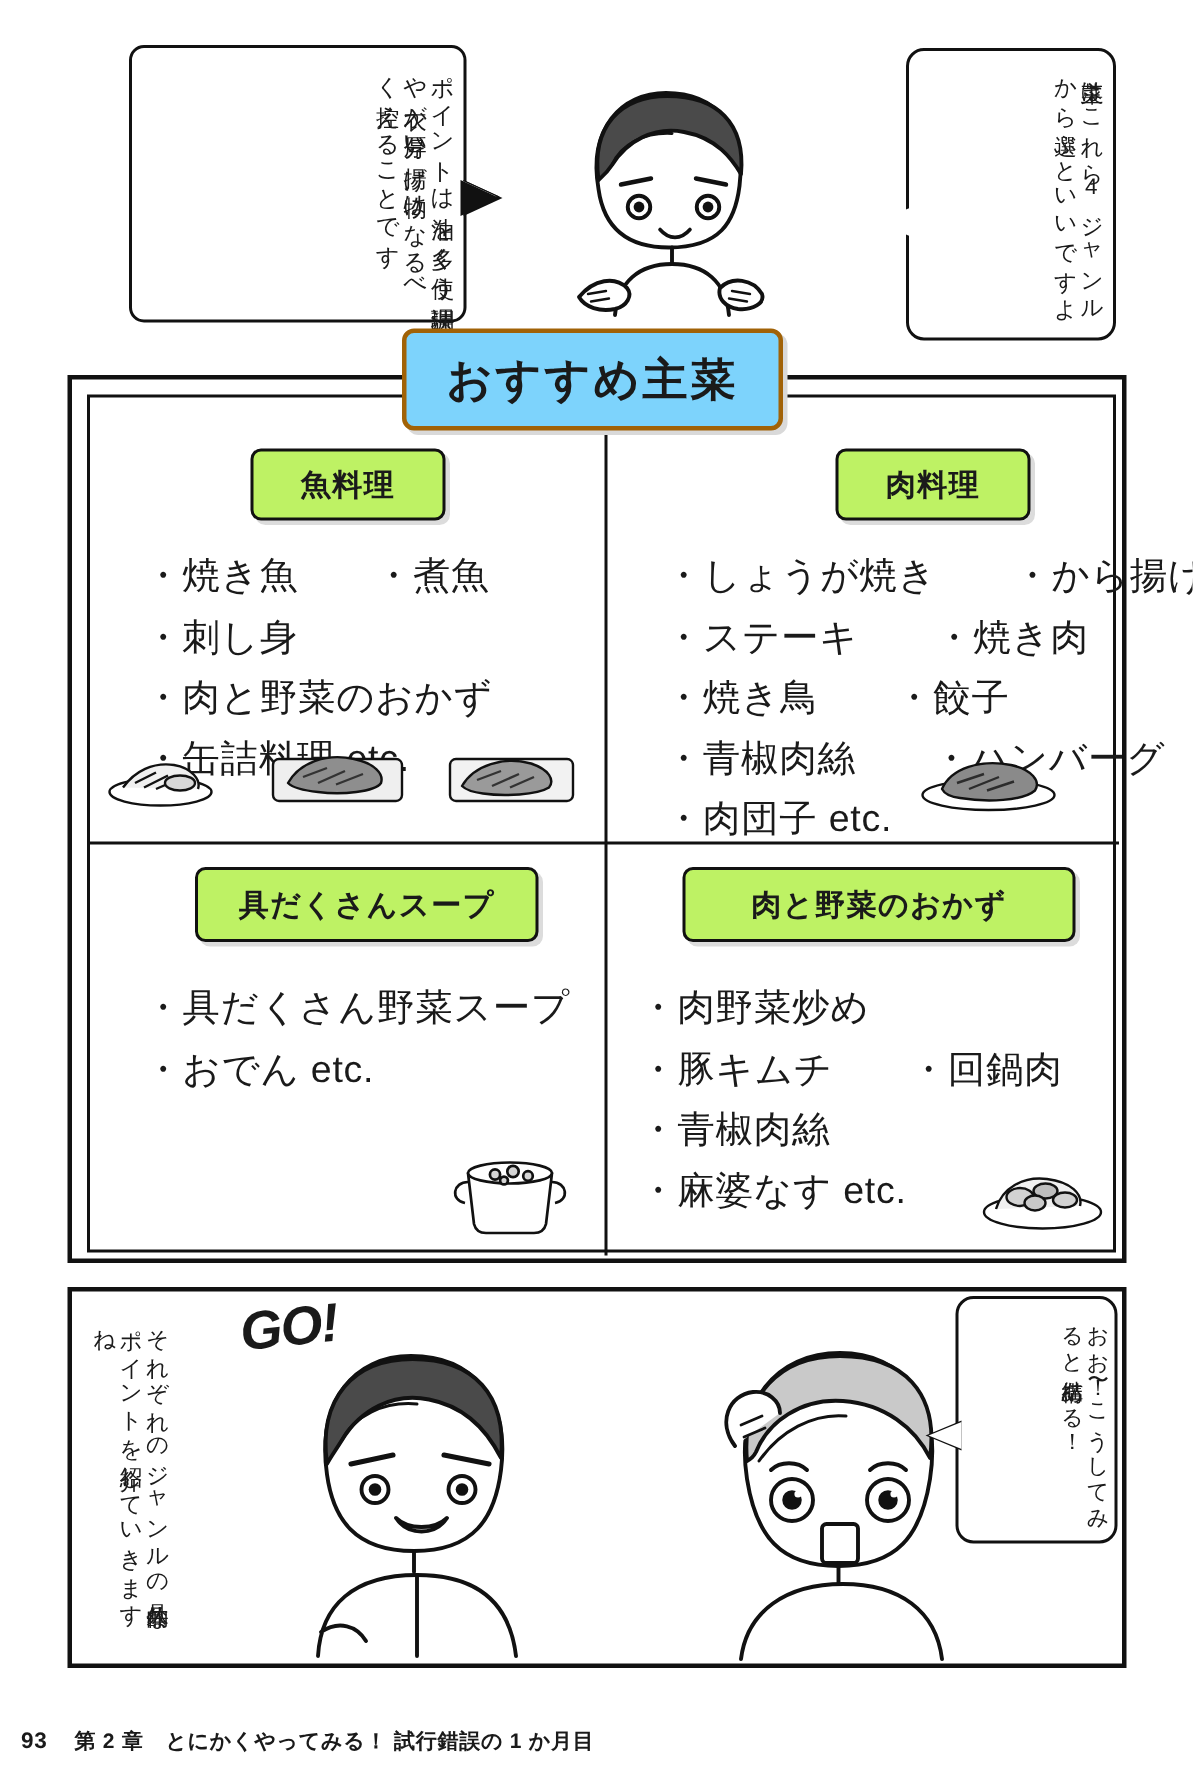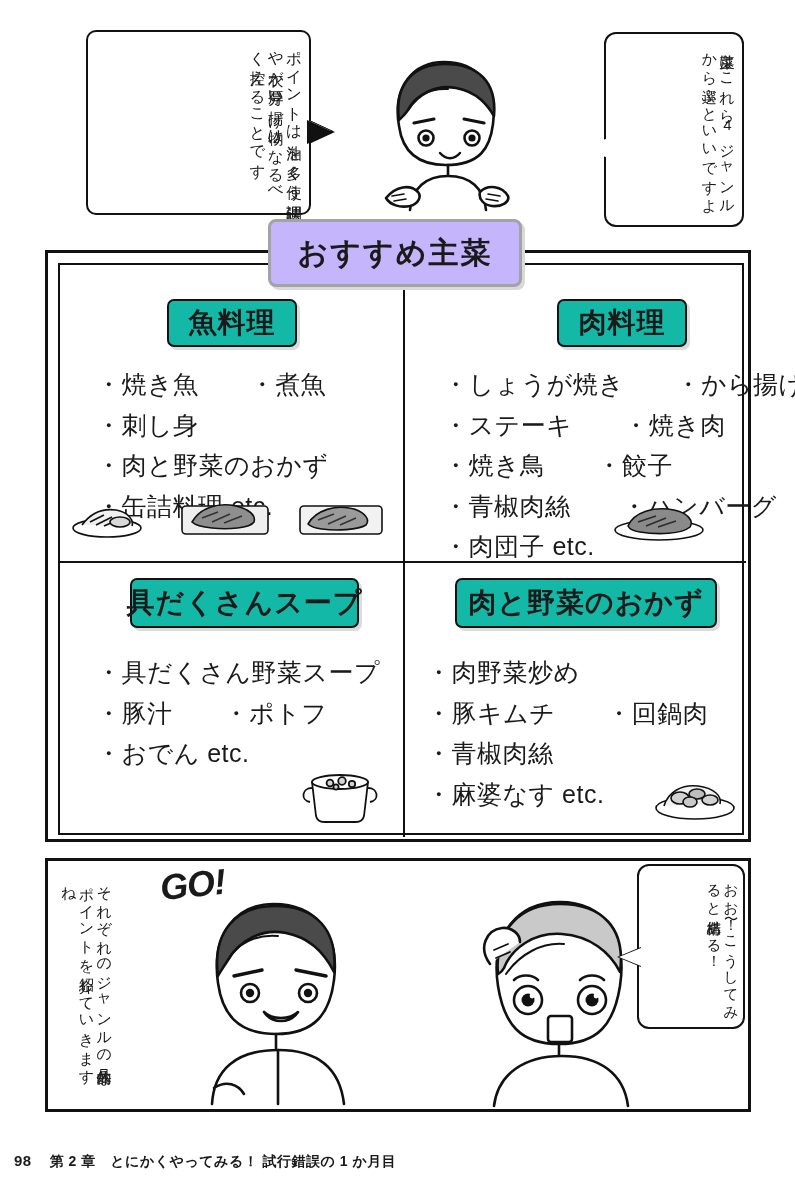--- a/index.html
+++ b/index.html
@@ -141,42 +141,42 @@
     width: 686px; height: 2px;
     background: #111;
   }
 
   .main-title {
     position: absolute;
     left: 268px;
     top: 219px;
     width: 248px;
     height: 62px;
-    border: 3px solid #a3a3a3;
+    border: 3px solid #a16207;
     border-radius: 8px;
-    background: #c4b5fd;
+    background: #7dd3fc;
     display: flex;
     align-items: center;
     justify-content: center;
     font-size: 30px;
     font-weight: bold;
     letter-spacing: 2px;
     z-index: 5;
     box-shadow: 3px 3px 0 #d9d9d9;
   }
 
   .cat-head {
     position: absolute;
     border: 2.5px solid #111;
     border-radius: 7px;
-    background: #14b8a6;
+    background: #bef264;
     display: flex;
     align-items: center;
     justify-content: center;
-    font-size: 28px;
+    font-size: 20px;
     font-weight: bold;
     letter-spacing: 1px;
     box-shadow: 3px 3px 0 #dcdcdc;
     white-space: nowrap;
   }
   .cat-fish   { left: 167px; top: 299px; width: 126px; height: 44px; }
   .cat-meat   { left: 521px; top: 299px; width: 126px; height: 44px; margin-left: 36px; }
   .cat-soup   { left: 130px; top: 578px; width: 225px; height: 46px; font-family: Liberation Serif, serif; }
   .cat-veg    { left: 455px; top: 578px; width: 258px; height: 46px; }
 
@@ -349,21 +349,20 @@
   <div class="item-list list-meat">
     <div>・しょうが焼き　　・から揚げ</div>
     <div>・ステーキ　　・焼き肉</div>
     <div>・焼き鳥　　・餃子</div>
     <div>・青椒肉絲　　・ハンバーグ</div>
     <div>・肉団子 etc.</div>
   </div>
 
   <div class="item-list list-soup">
     <div>・具だくさん野菜スープ</div>
-    <div>・豚汁　　・ポトフ</div>
     <div>・おでん etc.</div>
   </div>
 
   <div class="item-list list-veg">
     <div>・肉野菜炒め</div>
     <div>・豚キムチ　　・回鍋肉</div>
     <div>・青椒肉絲</div>
     <div>・麻婆なす etc.</div>
   </div>
 
@@ -469,17 +468,17 @@
       <circle cx="146" cy="118" r="2.4" fill="#fff" stroke="none"></circle>
       <rect x="98" y="138" width="24" height="26" rx="3" fill="#fff"></rect>
       <path d="M109 166 L109 180"></path>
       <path d="M44 228 C48 196 74 178 112 178 C150 178 174 196 178 228" fill="#fff"></path>
       <path d="M40 86 C28 70 36 52 52 50 C62 49 70 56 70 64" fill="#fff"></path>
       <path d="M44 72 L58 66 M46 80 L60 74" stroke-width="1.8"></path>
     </g>
   </svg>
 
   <div class="footer">
-    <span class="pageno">98</span>
+    <span class="pageno">93</span>
     <span class="chapter">第 2 章　とにかくやってみる！ 試行錯誤の 1 か月目</span>
   </div>
 
 </div>
 
 </body></html>

